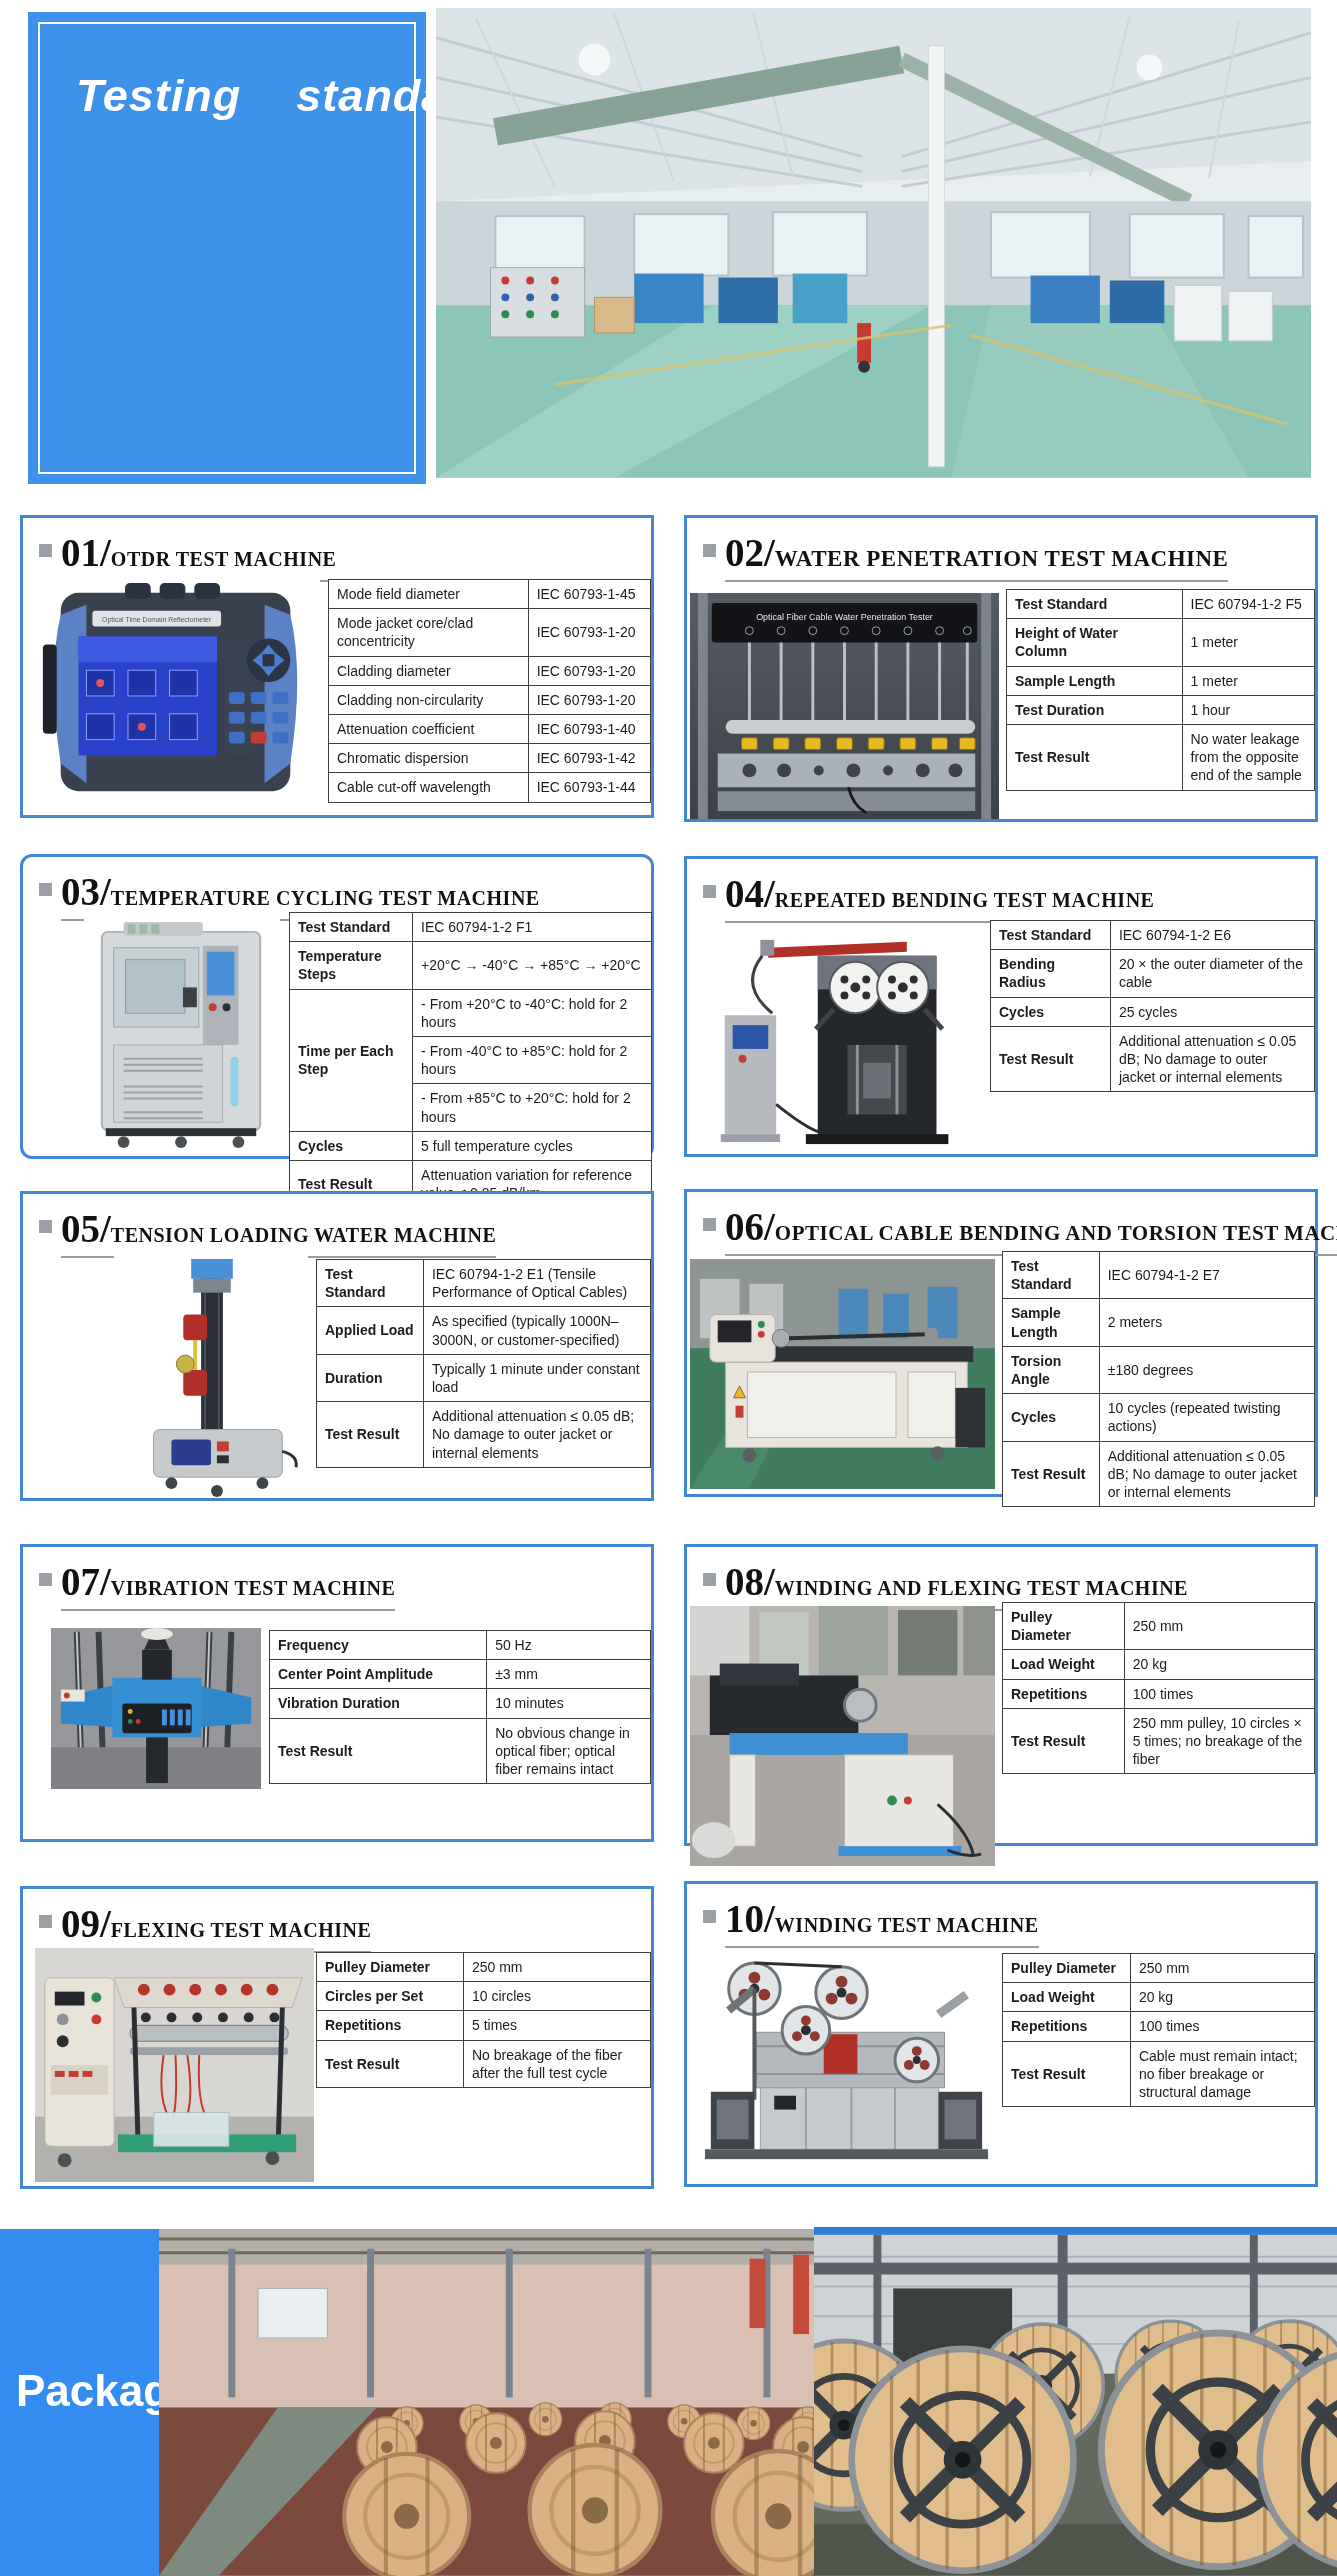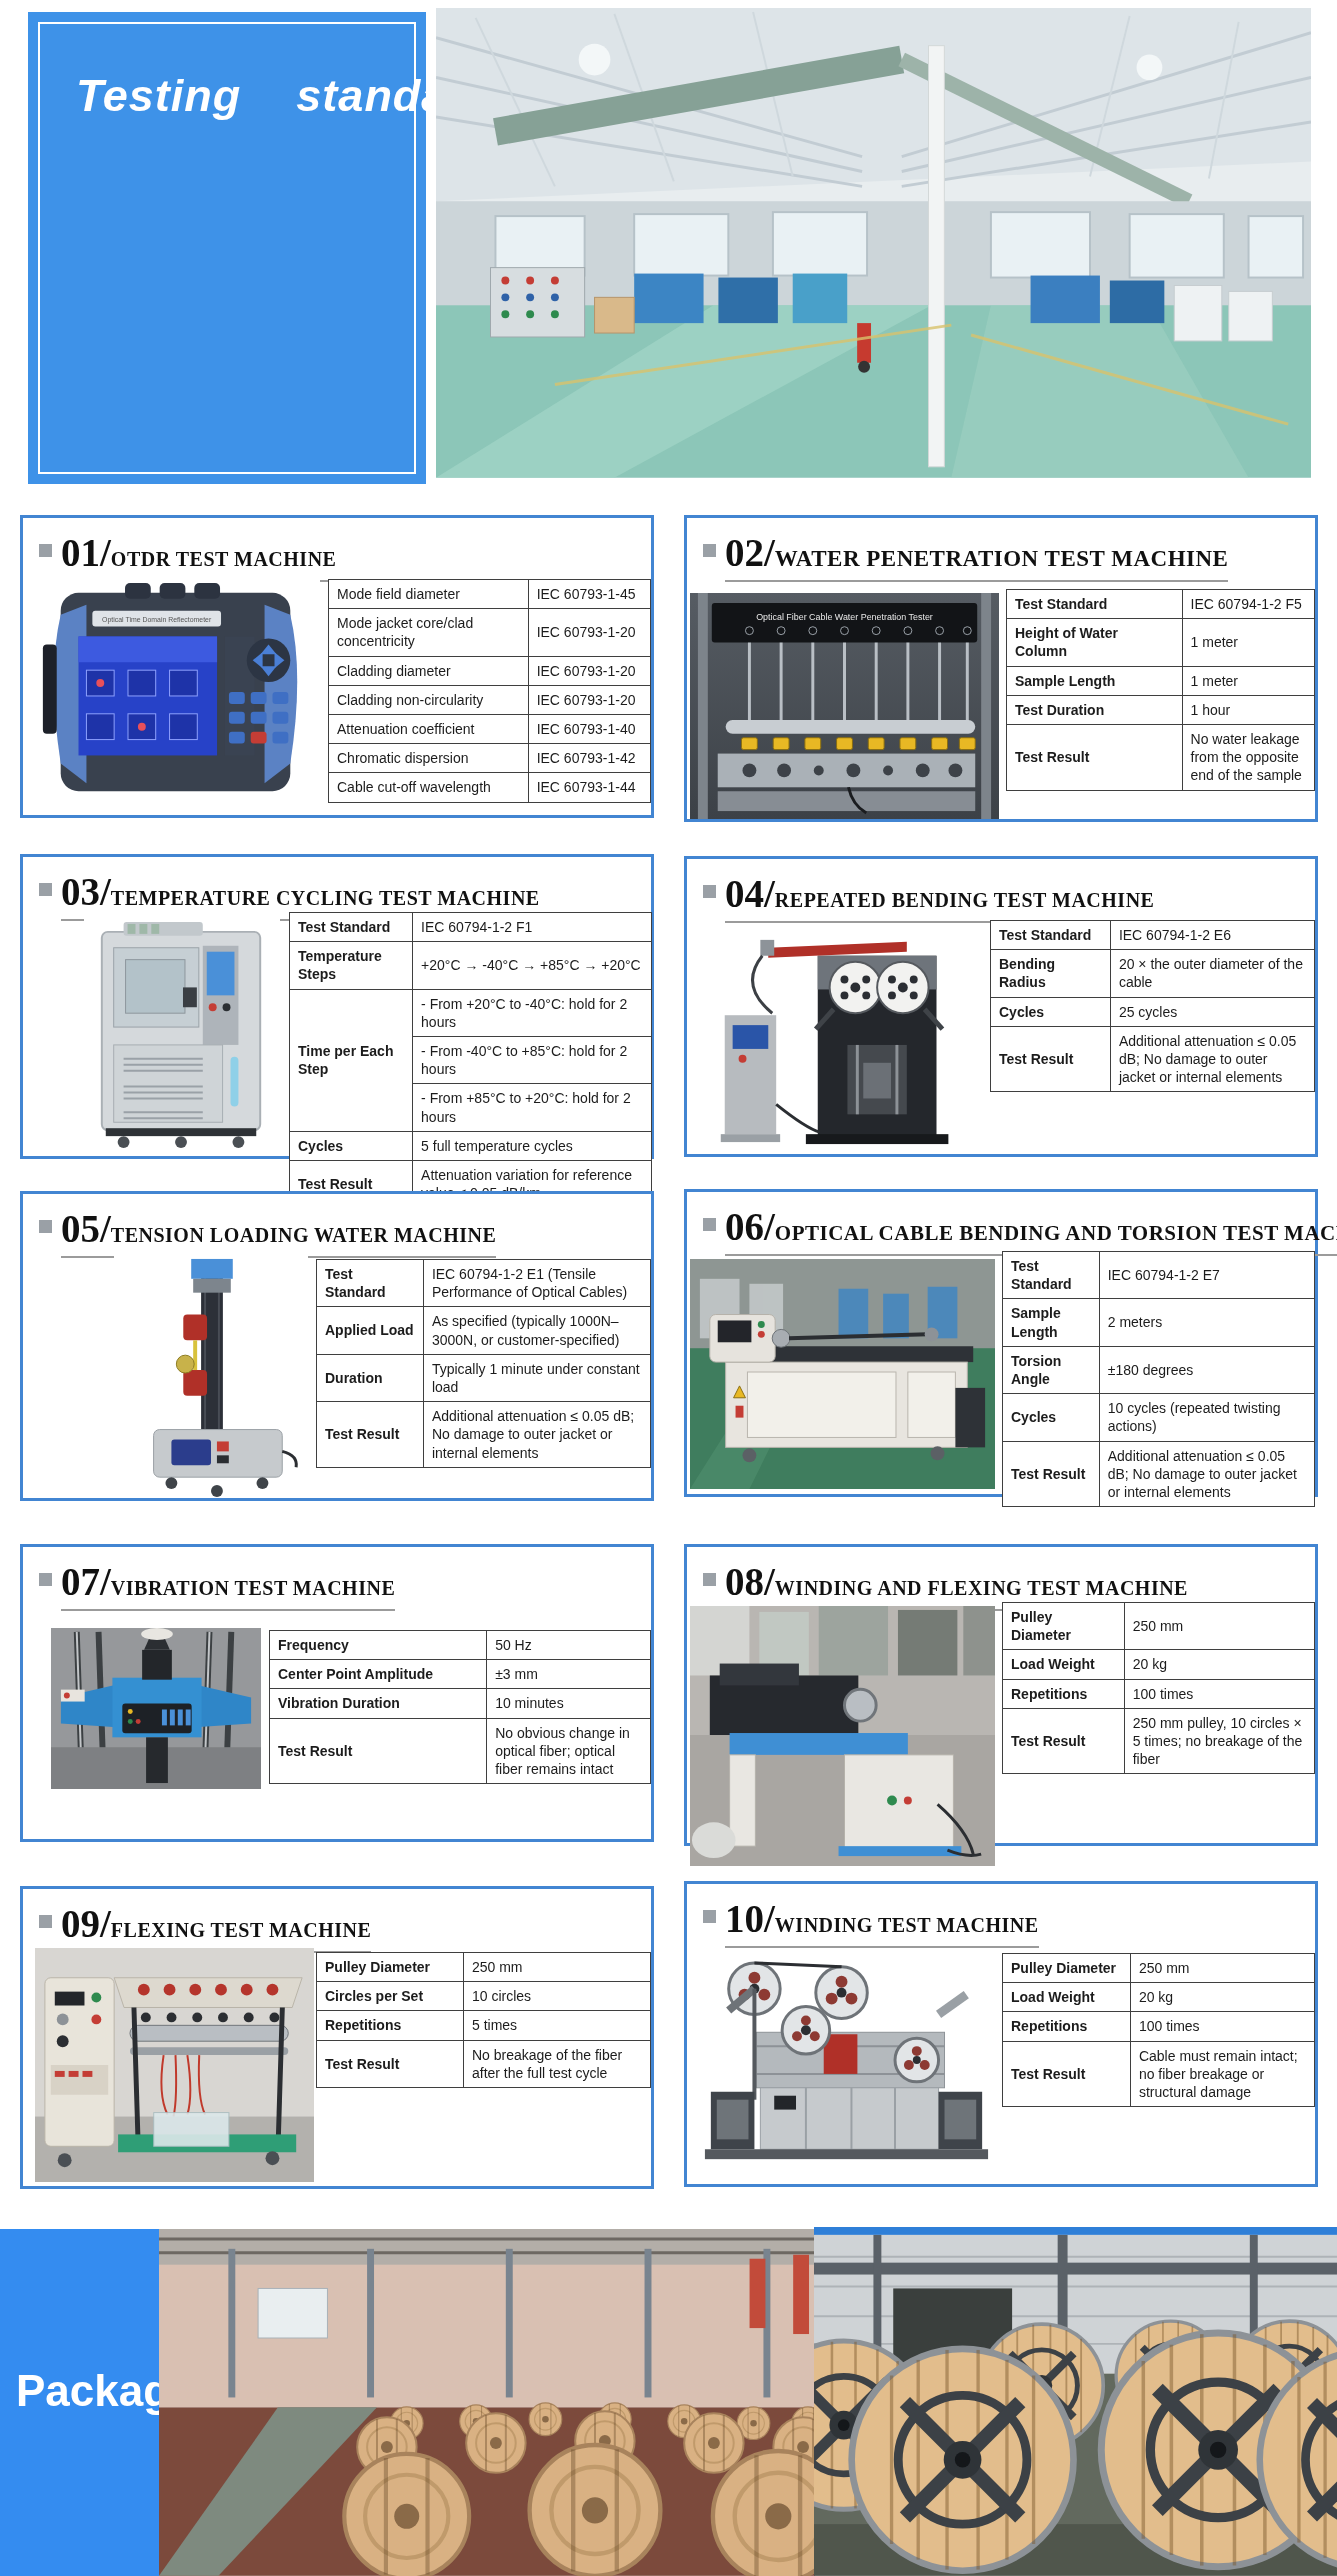--- a/index.html
+++ b/index.html
@@ -33,21 +33,21 @@
   .p3 .spec{left:266px;top:55px;width:363px;} .p3 col.c1{width:34%;} .p3 td{padding:6px 7px;font-size:13.4px;}
   .p4 .spec{left:303px;top:61px;width:325px;} .p4 col.c1{width:37%;} .p4 td{padding:9px 8px;font-size:14px;}
   .p5 .spec{left:293px;top:65px;width:335px;} .p5 col.c1{width:32%;} .p5 td{padding:7px 8px;font-size:13.4px;}
   .p6 .spec{left:315px;top:59px;width:313px;} .p6 col.c1{width:31%;} .p6 td{padding:8px 7px;font-size:12.4px;}
   .p7 .spec{left:246px;top:83px;width:382px;} .p7 col.c1{width:57%;} .p7 td{padding:12px 9px;}
   .p8 .spec{left:315px;top:55px;width:313px;} .p8 col.c1{width:39%;} .p8 td{padding:10px 8px;}
   .p9 .spec{left:293px;top:63px;width:335px;} .p9 col.c1{width:44%;} .p9 td{padding:12px 9px;font-size:15px;}
   .p10 .spec{left:315px;top:69px;width:313px;} .p10 col.c1{width:41%;} .p10 td{padding:9px 8px;}
   .p1{left:20px;top:515px;width:634px;height:303px;}
   .p2{left:684px;top:515px;width:634px;height:307px;}
-  .p3{left:20px;top:854px;width:634px;height:305px;}
+  .p3{left:20px;top:854px;width:634px;height:305px;border-radius:12px;}
   .p4{left:684px;top:856px;width:634px;height:301px;}
   .p5{left:20px;top:1191px;width:634px;height:310px;}
   .p6{left:684px;top:1189px;width:634px;height:308px;}
   .p7{left:20px;top:1544px;width:634px;height:298px;}
   .p8{left:684px;top:1544px;width:634px;height:302px;}
   .p9{left:20px;top:1886px;width:634px;height:303px;}
   .p10{left:684px;top:1881px;width:634px;height:306px;}
   .p1 .photo{left:8px;top:57px;width:289px;height:232px;}
   .p2 .photo{left:3px;top:75px;width:309px;height:226px;}
   .p3 .photo{left:61px;top:61px;width:196px;height:234px;}

